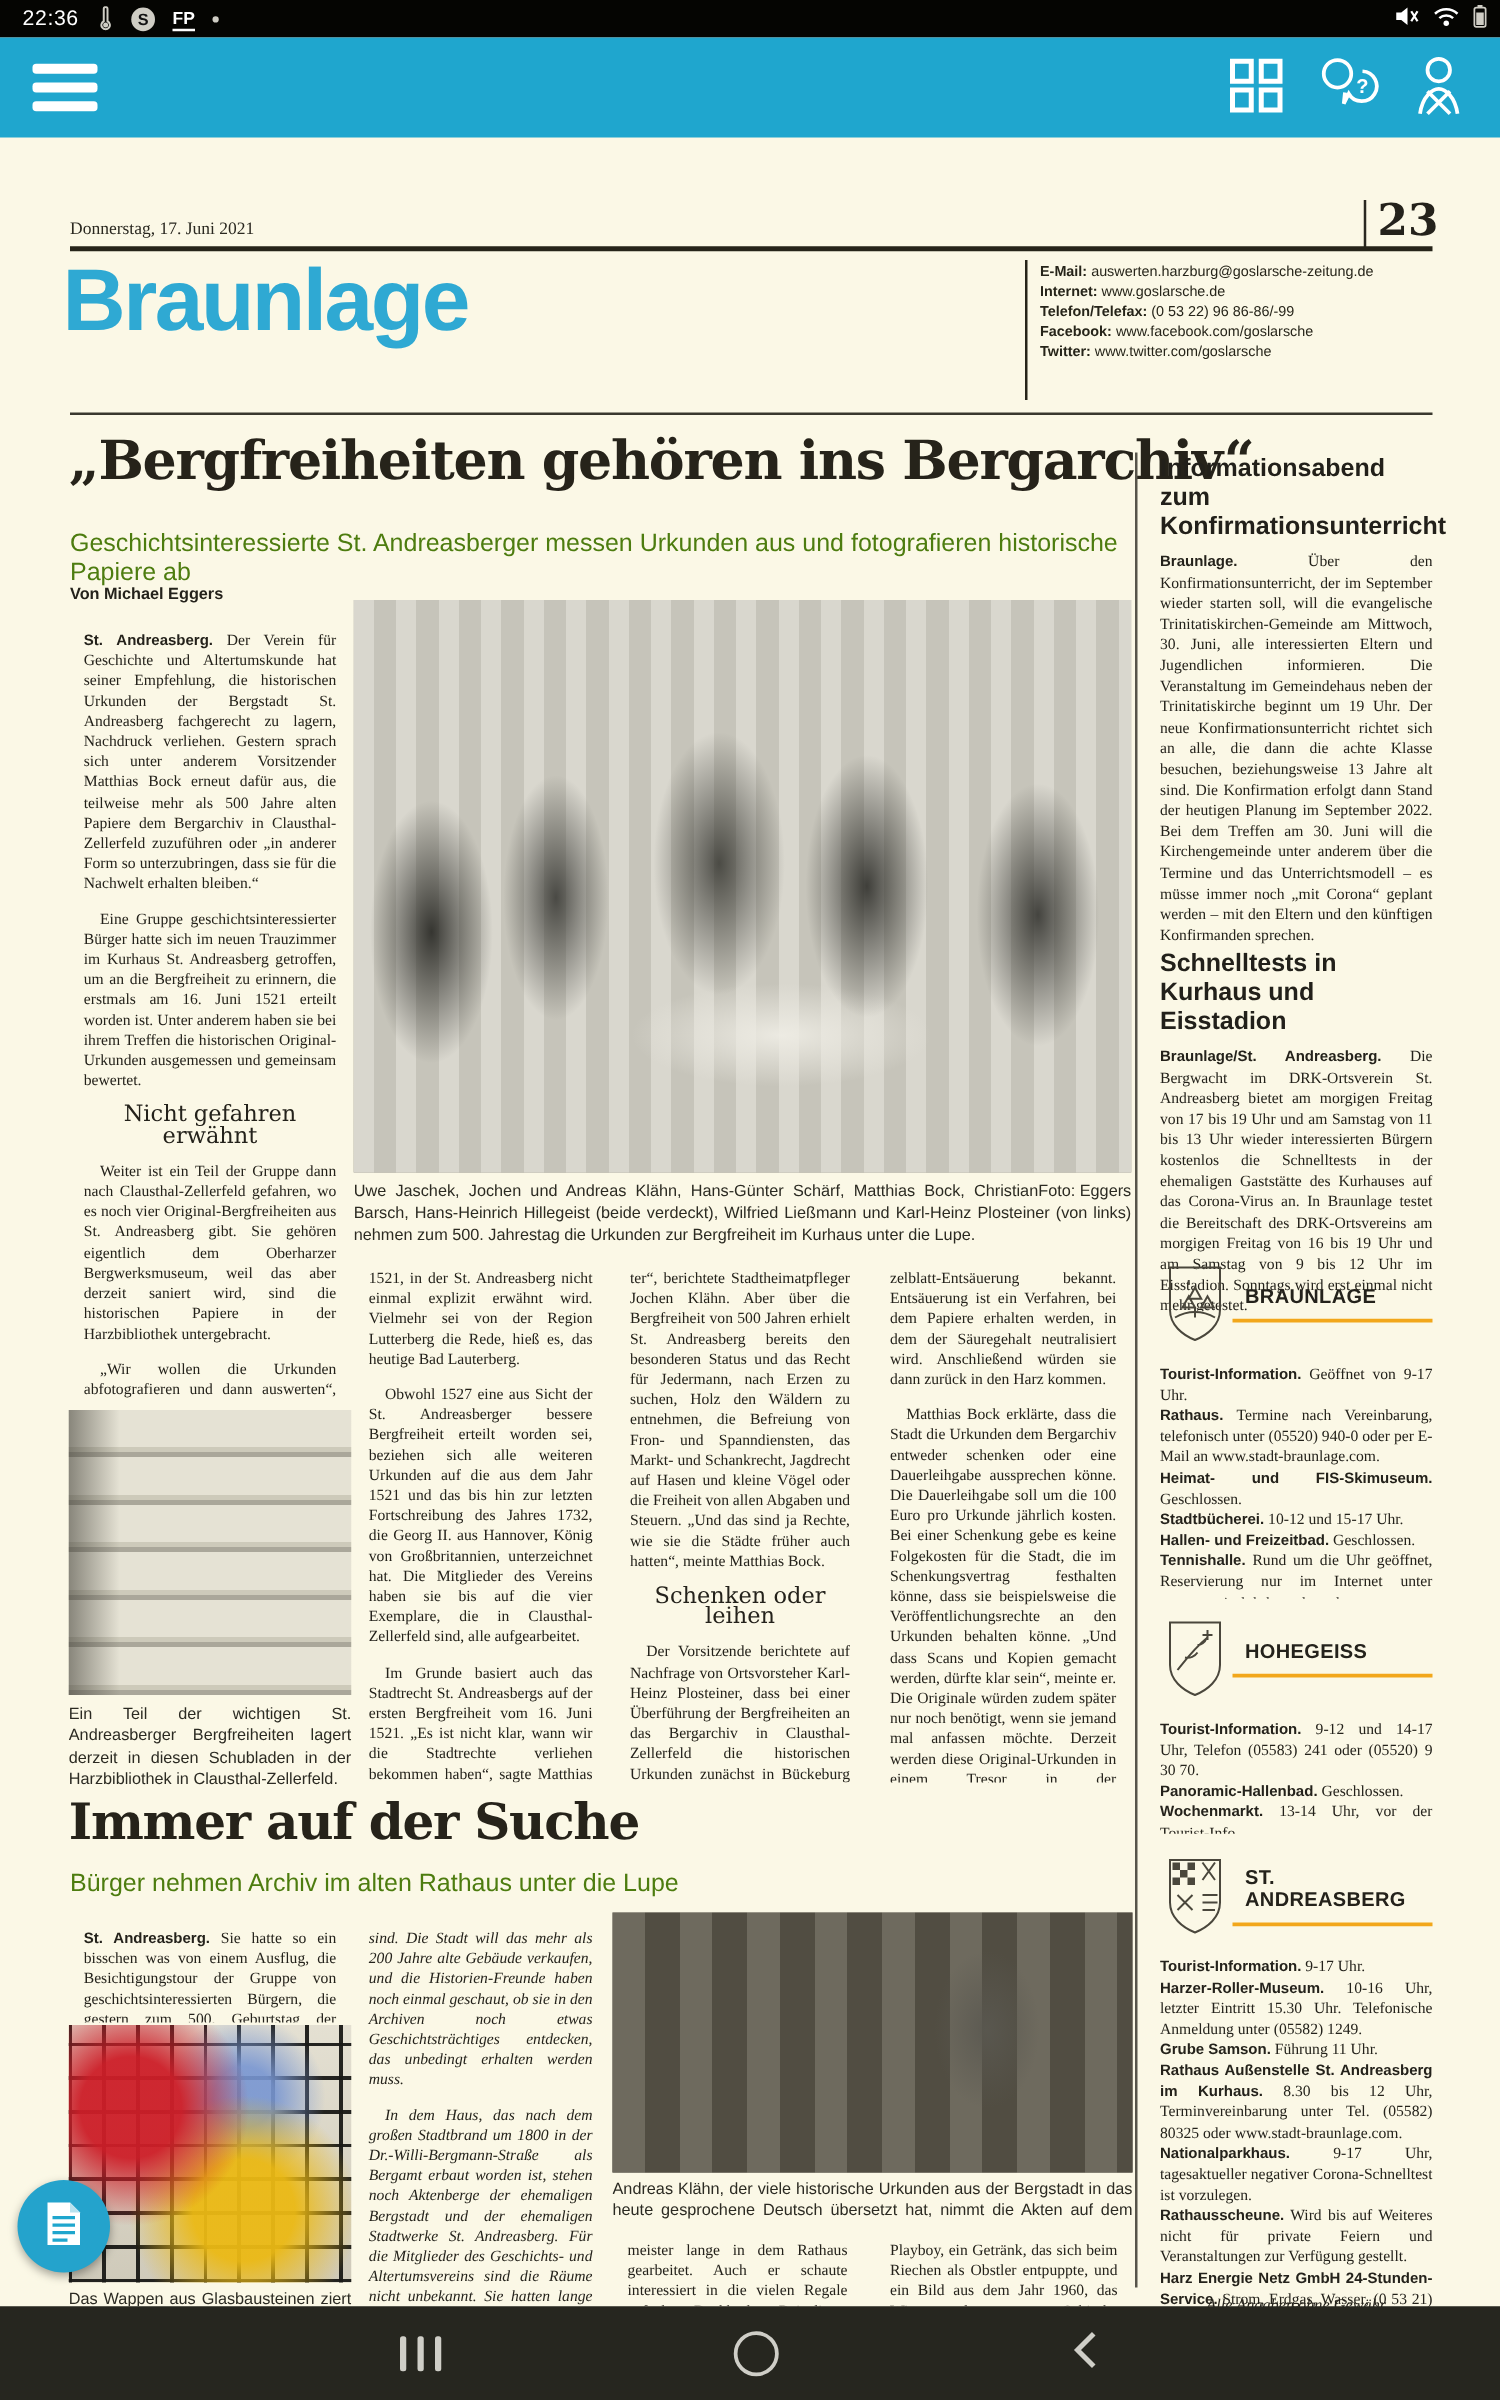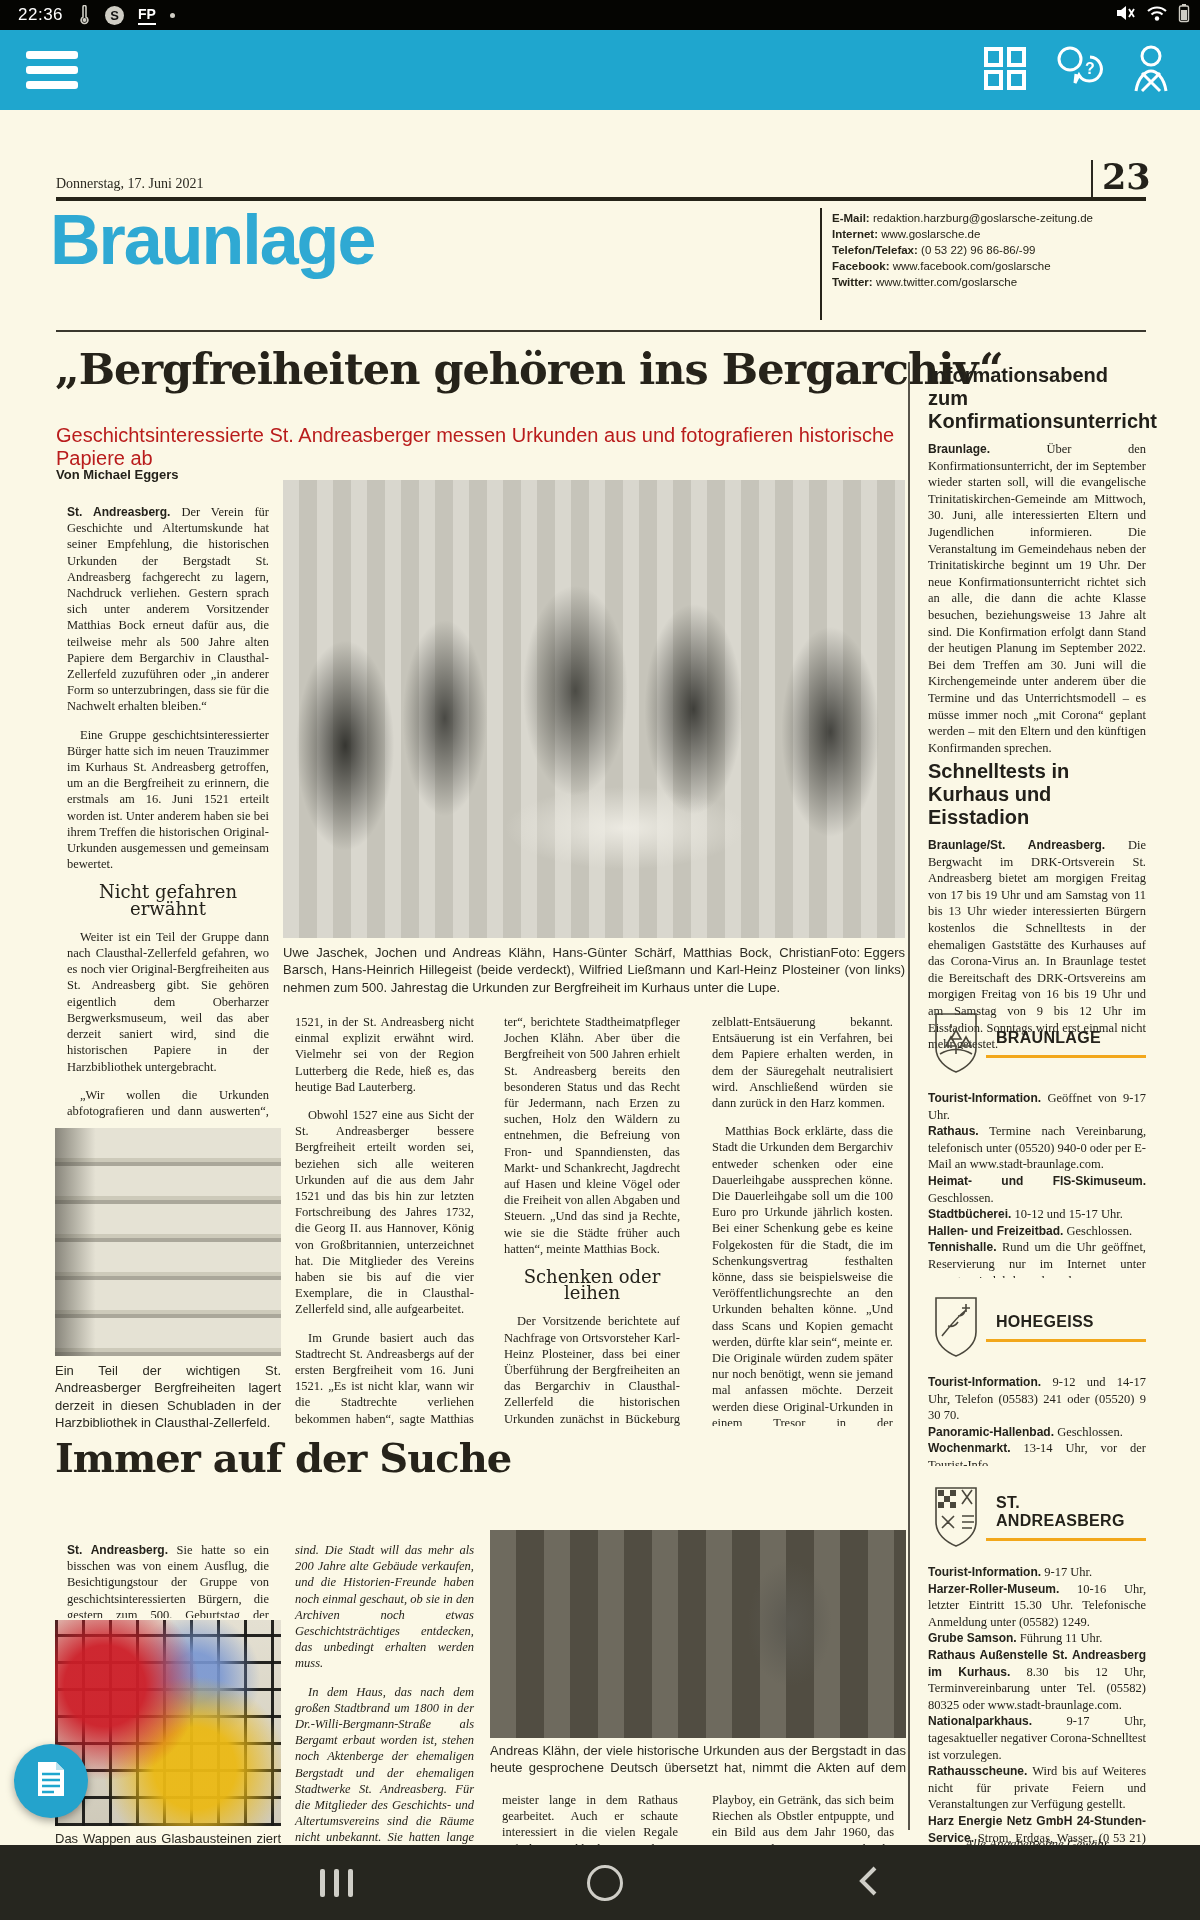--- a/index.html
+++ b/index.html
@@ -29,21 +29,21 @@
   .brand{position:absolute;left:50px;top:200px;font-family:"Liberation Sans",sans-serif;font-weight:bold;
          font-size:70px;color:#2FA9D3;letter-spacing:-2px;}
   .contact{position:absolute;left:832px;top:210px;width:314px;font-family:"Liberation Sans",sans-serif;
            font-size:11.5px;line-height:16px;color:#262419;}
   .contact-divider{position:absolute;left:820px;top:208px;width:1.5px;height:112px;background:#262419;}
   .contact b{font-weight:bold;}
   .rule-thin{position:absolute;left:56px;top:330px;width:1090px;height:2px;background:#3a382e;}
   
   .a1-headline{position:absolute;left:55px;top:344px;width:860px;font-family:"DejaVu Serif",serif;
                font-weight:bold;font-size:43px;letter-spacing:-1px;color:#26231A;white-space:nowrap;}
-  .a-subhead{position:absolute;font-family:"Liberation Sans",sans-serif;font-size:20px;color:#b91c1c;}
+  .a-subhead{position:absolute;font-family:"Liberation Sans",sans-serif;font-size:20px;color:#4d7c0f;}
   .byline{position:absolute;left:56px;top:467px;font-family:"Liberation Sans",sans-serif;font-weight:bold;font-size:13px;}
   .colbox{position:absolute;overflow:hidden;font-size:12.5px;line-height:16.2px;text-align:justify;}
   .colbox p{margin:12px;}
   .colbox p.ind{text-indent:13px;}
   .lead{font-family:"Liberation Sans",sans-serif;font-weight:bold;font-size:12px;}
   .crosshead{font-family:"DejaVu Serif",serif;font-size:18px;text-align:center;margin:12px 0 9px;text-indent:0;}
   .caption{position:absolute;font-family:"Liberation Sans",sans-serif;font-size:13px;line-height:17.4px;
            color:#2b2a22;text-align:justify;overflow:hidden;}
   .credit{float:right;color:#2b2a22;}
   
@@ -176,21 +176,21 @@
     </div>
   </div>
 
   <div class="date-line">Donnerstag, 17. Juni 2021</div>
   <div class="pageno-bar"></div>
   <div class="page-number">23</div>
   <div class="rule-thick"></div>
   <div class="brand">Braunlage</div>
   <div class="contact-divider"></div>
   <div class="contact">
-    <div><b>E-Mail:</b> <span>redaktion.harzburg@goslarsche-zeitung.de</span></div>
+    <div><b>E-Mail:</b> <span>auswerten.harzburg@goslarsche-zeitung.de</span></div>
     <div><b>Internet:</b> <span>www.goslarsche.de</span></div>
     <div><b>Telefon/Telefax:</b> <span>(0 53 22) 96 86-86/-99</span></div>
     <div><b>Facebook:</b> <span>www.facebook.com/goslarsche</span></div>
     <div><b>Twitter:</b> <span>www.twitter.com/goslarsche</span></div>
   </div>
   <div class="rule-thin"></div>
 
   <div class="a1-headline">„Bergfreiheiten gehören ins Bergarchiv“</div>
   <div class="a-subhead" style="left:56px;top:424px;width:860px;">Geschichtsinteressierte St. Andreasberger messen Urkunden aus und fotografieren historische Papiere ab</div>
   <div class="byline">Von Michael Eggers</div>
@@ -324,20 +324,21 @@
       <div><span class="svc-name">Grube Samson.</span> <span>Führung 11 Uhr.</span></div>
       <div><span class="svc-name">Rathaus Außenstelle St. Andreasberg im Kurhaus.</span> <span>8.30 bis 12 Uhr, Terminvereinbarung unter Tel. (05582) 80325 oder www.stadt-braunlage.com.</span></div>
       <div><span class="svc-name">Nationalparkhaus.</span> <span>9-17 Uhr, tagesaktueller negativer Corona-Schnelltest ist vorzulegen.</span></div>
       <div><span class="svc-name">Rathausscheune.</span> <span>Wird bis auf Weiteres nicht für private Feiern und Veranstaltungen zur Verfügung gestellt.</span></div>
       <div><span class="svc-name">Harz Energie Netz GmbH 24-Stunden-Service.</span> <span>Strom, Erdgas, Wasser, (0 53 21) 7 89-0.</span></div>
     </div>
   </div>
   <div class="sb-disclaimer">Alle Angaben ohne Gewähr</div>
 
   <div class="a2-headline">Immer auf der Suche</div>
+  <div class="a-subhead" style="left:56px;top:1496px;width:720px;">Bürger nehmen Archiv im alten Rathaus unter die Lupe</div>
 
   <div class="colbox" style="left:55px;top:1530px;width:226px;height:88px;">
     <p><span class="lead">St. Andreasberg.</span> <span>Sie hatte so ein bisschen was von einem Ausflug, die Besichtigungstour der Gruppe von geschichtsinteressierten Bürgern, die gestern zum 500. Geburtstag der Bergfreiheit (siehe Artikel oben) durchs ehemalige Rathaus gegangen</span></p>
   </div>
   <div class="photo photo-glass" style="left:55px;top:1620px;width:226px;height:206px;"></div>
   <div class="caption" style="left:55px;top:1830px;width:226px;height:15px;">
     <span>Das Wappen aus Glasbausteinen ziert das ehemalige Rathaus.</span>
   </div>
 
   <div class="colbox" style="left:283px;top:1530px;width:203px;height:315px;font-style:italic;">

